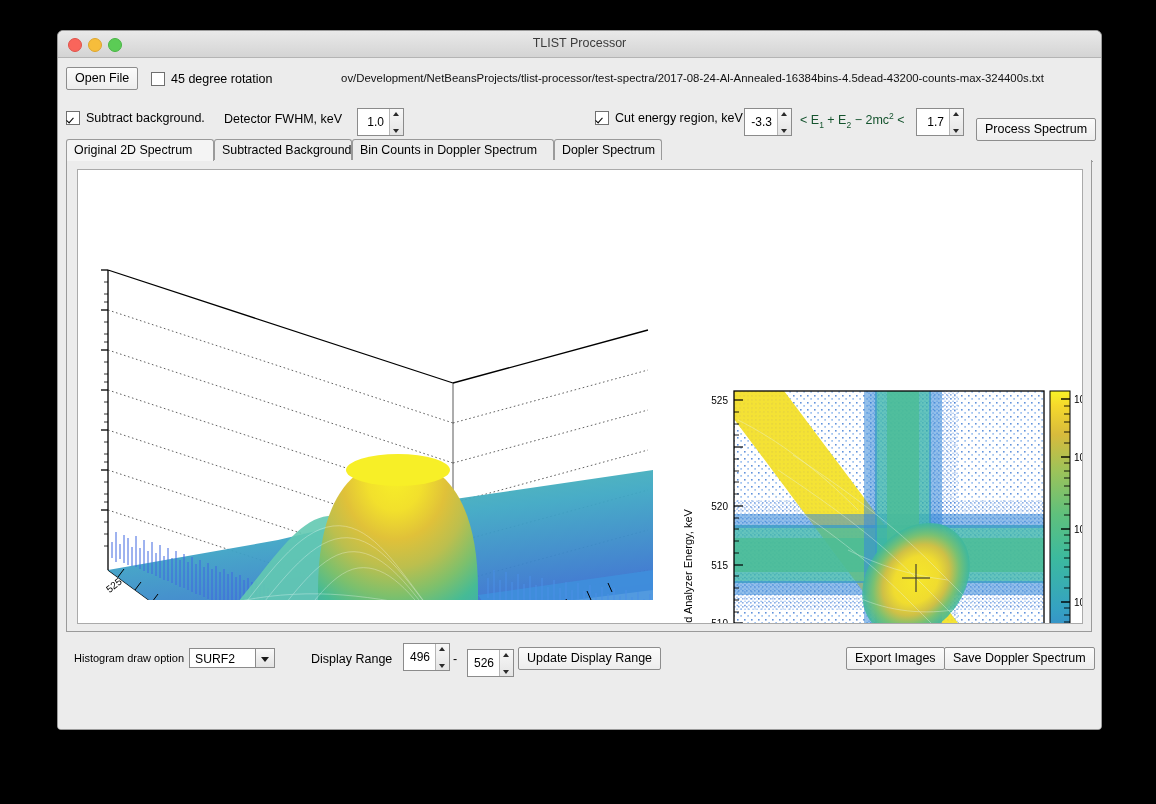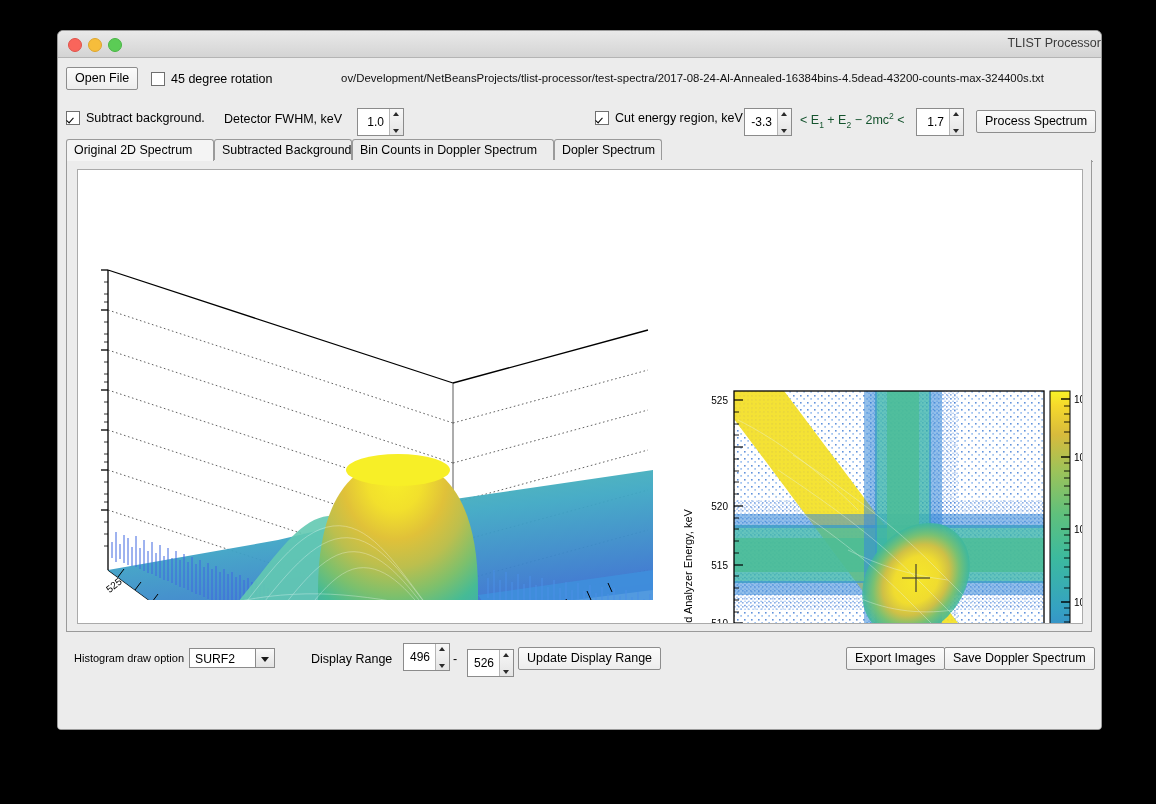--- a/index.html
+++ b/index.html
@@ -36,21 +36,21 @@
   #titlebar {
     position: relative;
     height: 26px;
     background: linear-gradient(#e9e9e9, #d4d4d4);
     border-bottom: 1px solid #b4b4b4;
     border-radius: 5px 5px 0 0;
   }
   #titlebar .title {
     position: absolute;
     left: 0; right: 0; top: 5px;
-    text-align: right;
+    text-align: center;
     font-size: 12.5px;
     color: #3b3b3b;
     font-family: "Liberation Sans", sans-serif;
   }
   .traffic {
     position: absolute;
     top: 7px;
     width: 12px; height: 12px;
     border-radius: 50%;
   }
@@ -185,21 +185,21 @@
   #cut-check { position: absolute; left: 537px; top: 9px; }
   #cut-low-spin { position: absolute; left: 686px; top: 6px; width: 48px; }
   #cut-formula {
     position: absolute; left: 742px; top: 9px;
     font-size: 12.5px; color: #14532d;
     white-space: nowrap;
   }
   #cut-formula sub { font-size: 8.5px; }
   #cut-formula sup { font-size: 8.5px; }
   #cut-high-spin { position: absolute; left: 858px; top: 6px; width: 48px; }
-  #process-btn { position: absolute; left: 918px; top: 8px; }
+  #process-btn { position: absolute; left: 918px; top: 16px; }
 
   
   #tabbar {
     position: absolute;
     left: 8px; top: 81px;
     right: 8px;
     height: 22px;
     border-bottom: 1px solid #9a9a9a;
   }
   .tab {

